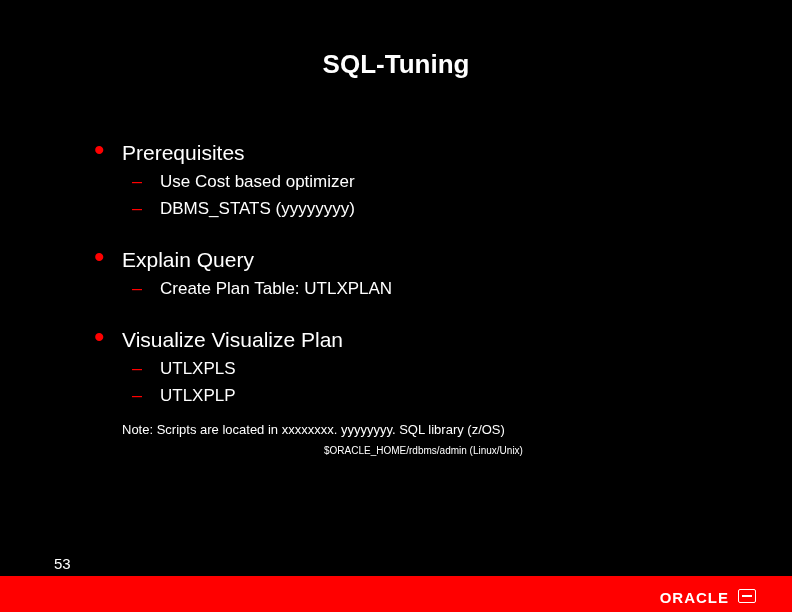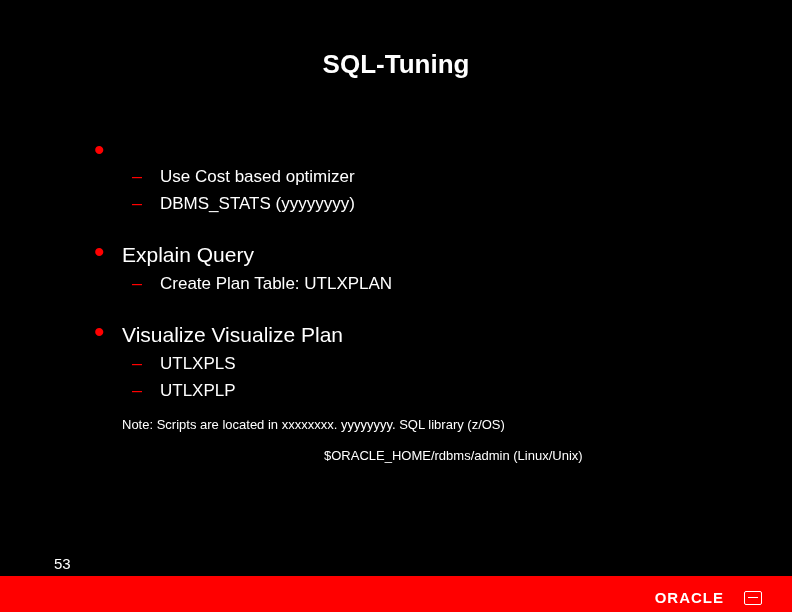--- a/index.html
+++ b/index.html
@@ -60,46 +60,46 @@
     font-size: 17px;
   }
   .gap { height: 28px; }
   .note {
     margin-left: 28px;
     font-size: 13px;
     margin-top: 16px;
   }
   .note2 {
     margin-left: 230px;
-    font-size: 13px;
-    margin-top: 16px;
+    font-size: 10px;
+    margin-top: 8px;
   }
   .footer {
     position: absolute;
     bottom: 0;
     left: 0;
     right: 0;
     height: 36px;
     background: #ff0000;
   }
   .pagenum {
     position: absolute;
     bottom: 40px;
     left: 54px;
     font-size: 15px;
     color: #fff;
     text-align: center;
   }
   .logo {
     position: absolute;
-    right: 30px;
+    right: 36px;
     bottom: 6px;
     display: flex;
-    align-items: center;
-    gap: 20px;
+    align-items: flex-start;
+    gap: 9px;
   }
   .logo-text {
     color: #fff;
     font-size: 15px;
     font-weight: bold;
     letter-spacing: 1px;
   }
   .logo-box {
     width: 18px;
     height: 14px;
@@ -119,20 +119,21 @@
 <body>
 
 <div class="slide">
 
   <div class="title">SQL-Tuning</div>
 
   <div class="content">
 
     <div class="bullet1">
       <span class="dot">•</span>
+      <span class="b1text">Prerequisites</span>
     </div>
     <div class="sub">
       <span class="dash">–</span>
       <span class="subtext">Use Cost based optimizer</span>
     </div>
     <div class="sub">
       <span class="dash">–</span>
       <span class="subtext">DBMS_STATS  (yyyyyyyy)</span>
     </div>
 

